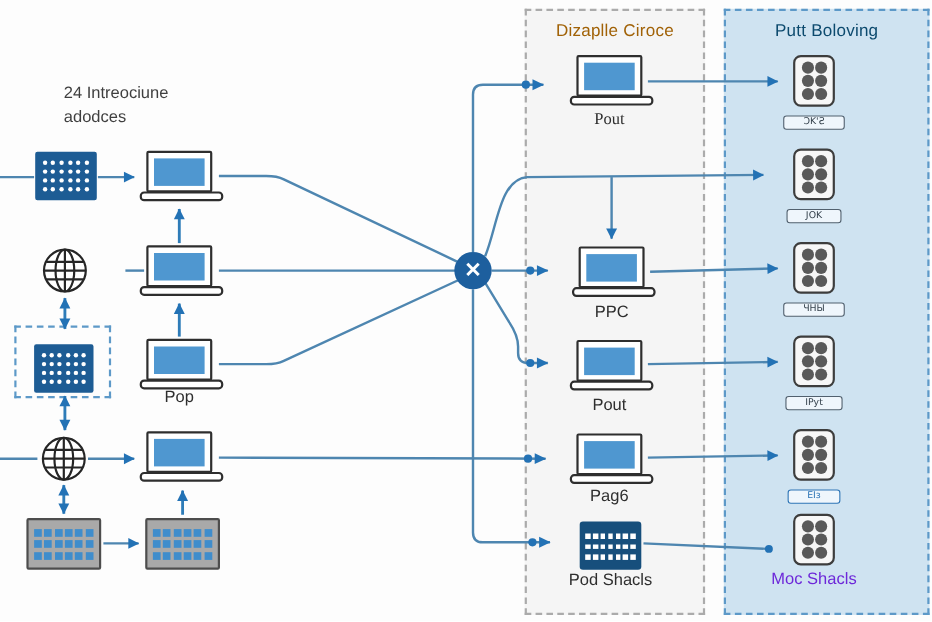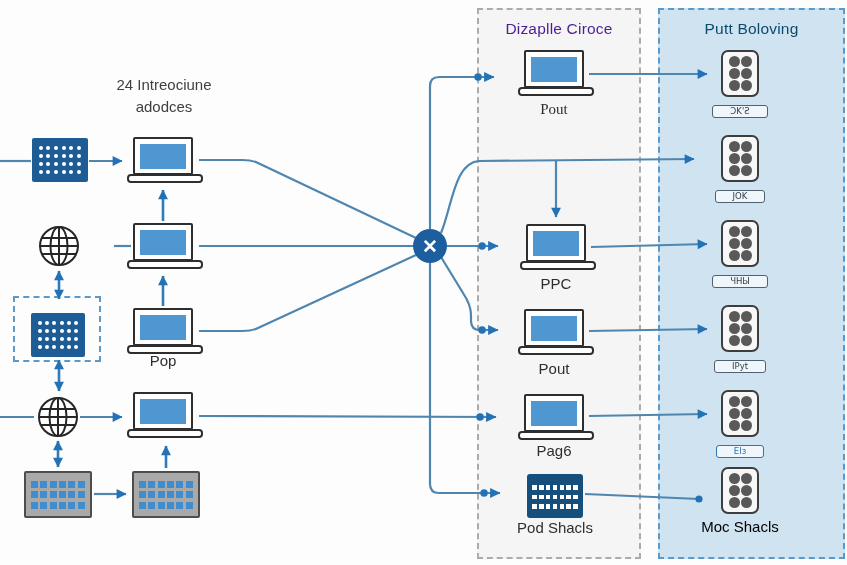--- a/index.html
+++ b/index.html
@@ -5,21 +5,21 @@
   html,body{margin:0;padding:0;background:#fff;}
   #stage{
     position:relative;width:847px;height:565px;overflow:hidden;
     background:#fdfdfd;font-family:"Liberation Sans",sans-serif;
   }
   
   .panel{position:absolute;box-sizing:border-box;}
   .panel-mid{left:477px;top:8px;width:164px;height:551px;background:#f5f5f5;border:2px dashed #ababab;}
   .panel-right{left:658px;top:8px;width:187px;height:551px;background:#cfe3f1;border:2px dashed #5d99c8;}
   .panel-header{position:absolute;top:10px;left:0;width:100%;text-align:center;font-size:15.5px;letter-spacing:.2px;}
-  .panel-mid .panel-header{color:#4c1d95;}
+  .panel-mid .panel-header{color:#a16207;}
   .panel-right .panel-header{color:#0c4a6e;}
   
   svg.wires{position:absolute;left:0;top:0;z-index:2;}
   
   .laptop{position:absolute;width:72px;z-index:3;}
   .lap-screen{width:60px;height:38px;border:2px solid #2e2e2e;background:#fff;border-radius:2px;margin:0 auto;display:flex;align-items:center;justify-content:center;box-sizing:border-box;}
   .lap-inner{width:46px;height:25px;background:#4f97d0;}
   .lap-base{width:72px;height:5px;border:2px solid #2e2e2e;background:#fff;border-radius:4px;margin:-1px auto 0;box-sizing:content-box;}
   
   .gridblock{position:absolute;background:#1d5c94;border-radius:2px;display:grid;grid-template-columns:repeat(6,1fr);align-content:space-evenly;justify-items:center;padding:4px 5px;box-sizing:border-box;z-index:3;}
@@ -38,22 +38,22 @@
   .badge{display:inline-block;border:1px solid #51606e;border-radius:3px;background:rgba(250,252,255,.75);padding:0 17px;font-family:"DejaVu Sans",sans-serif;font-size:8.5px;line-height:11px;color:#35424d;}
   .badge.blue{color:#2e75b6;border-color:#2e75b6;}
   
   .dashbox{position:absolute;border:2px dashed #5d99c8;background:transparent;box-sizing:border-box;z-index:1;}
   
   .globe{position:absolute;z-index:3;}
   
   .hub{position:absolute;left:413px;top:229px;width:34px;height:34px;border-radius:50%;background:#1d5f9e;color:#fff;display:flex;align-items:center;justify-content:center;font-size:19px;font-weight:bold;z-index:4;}
   
   .lbl{position:absolute;text-align:center;font-size:15px;color:#2e2e2e;z-index:3;}
-  .title{position:absolute;left:58px;top:74px;width:212px;text-align:center;font-size:15px;color:#3f3f3f;line-height:1.45;z-index:3;}
-  .navy{color:#000000;}
+  .title{position:absolute;left:58px;top:74px;width:212px;text-align:left;font-size:15px;color:#3f3f3f;line-height:1.45;z-index:3;}
+  .navy{color:#6d28d9;}
 </style>
 </head>
 <body>
 
 <div id="stage">
 
   <div class="panel panel-mid">
     <div class="panel-header">Dizaplle Ciroce</div>
   </div>
   <div class="panel panel-right">

